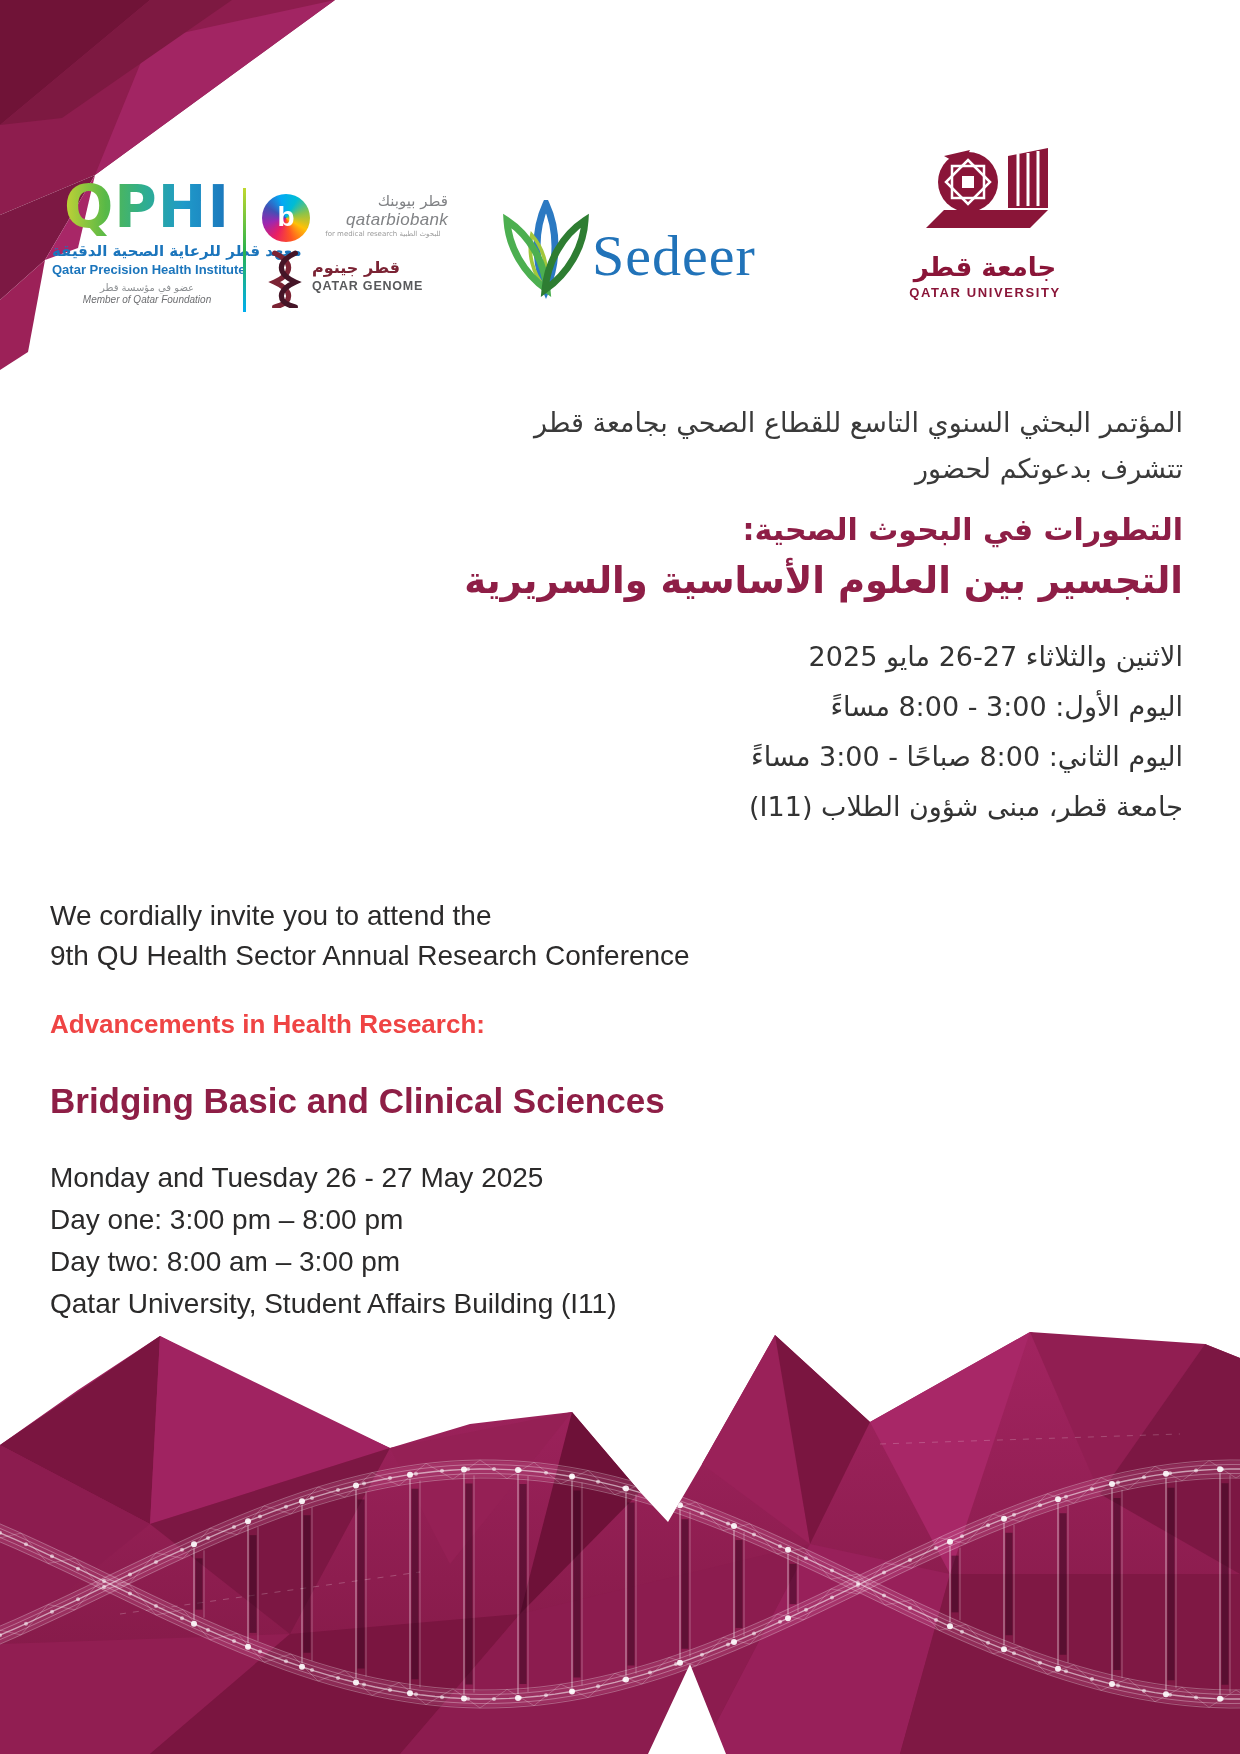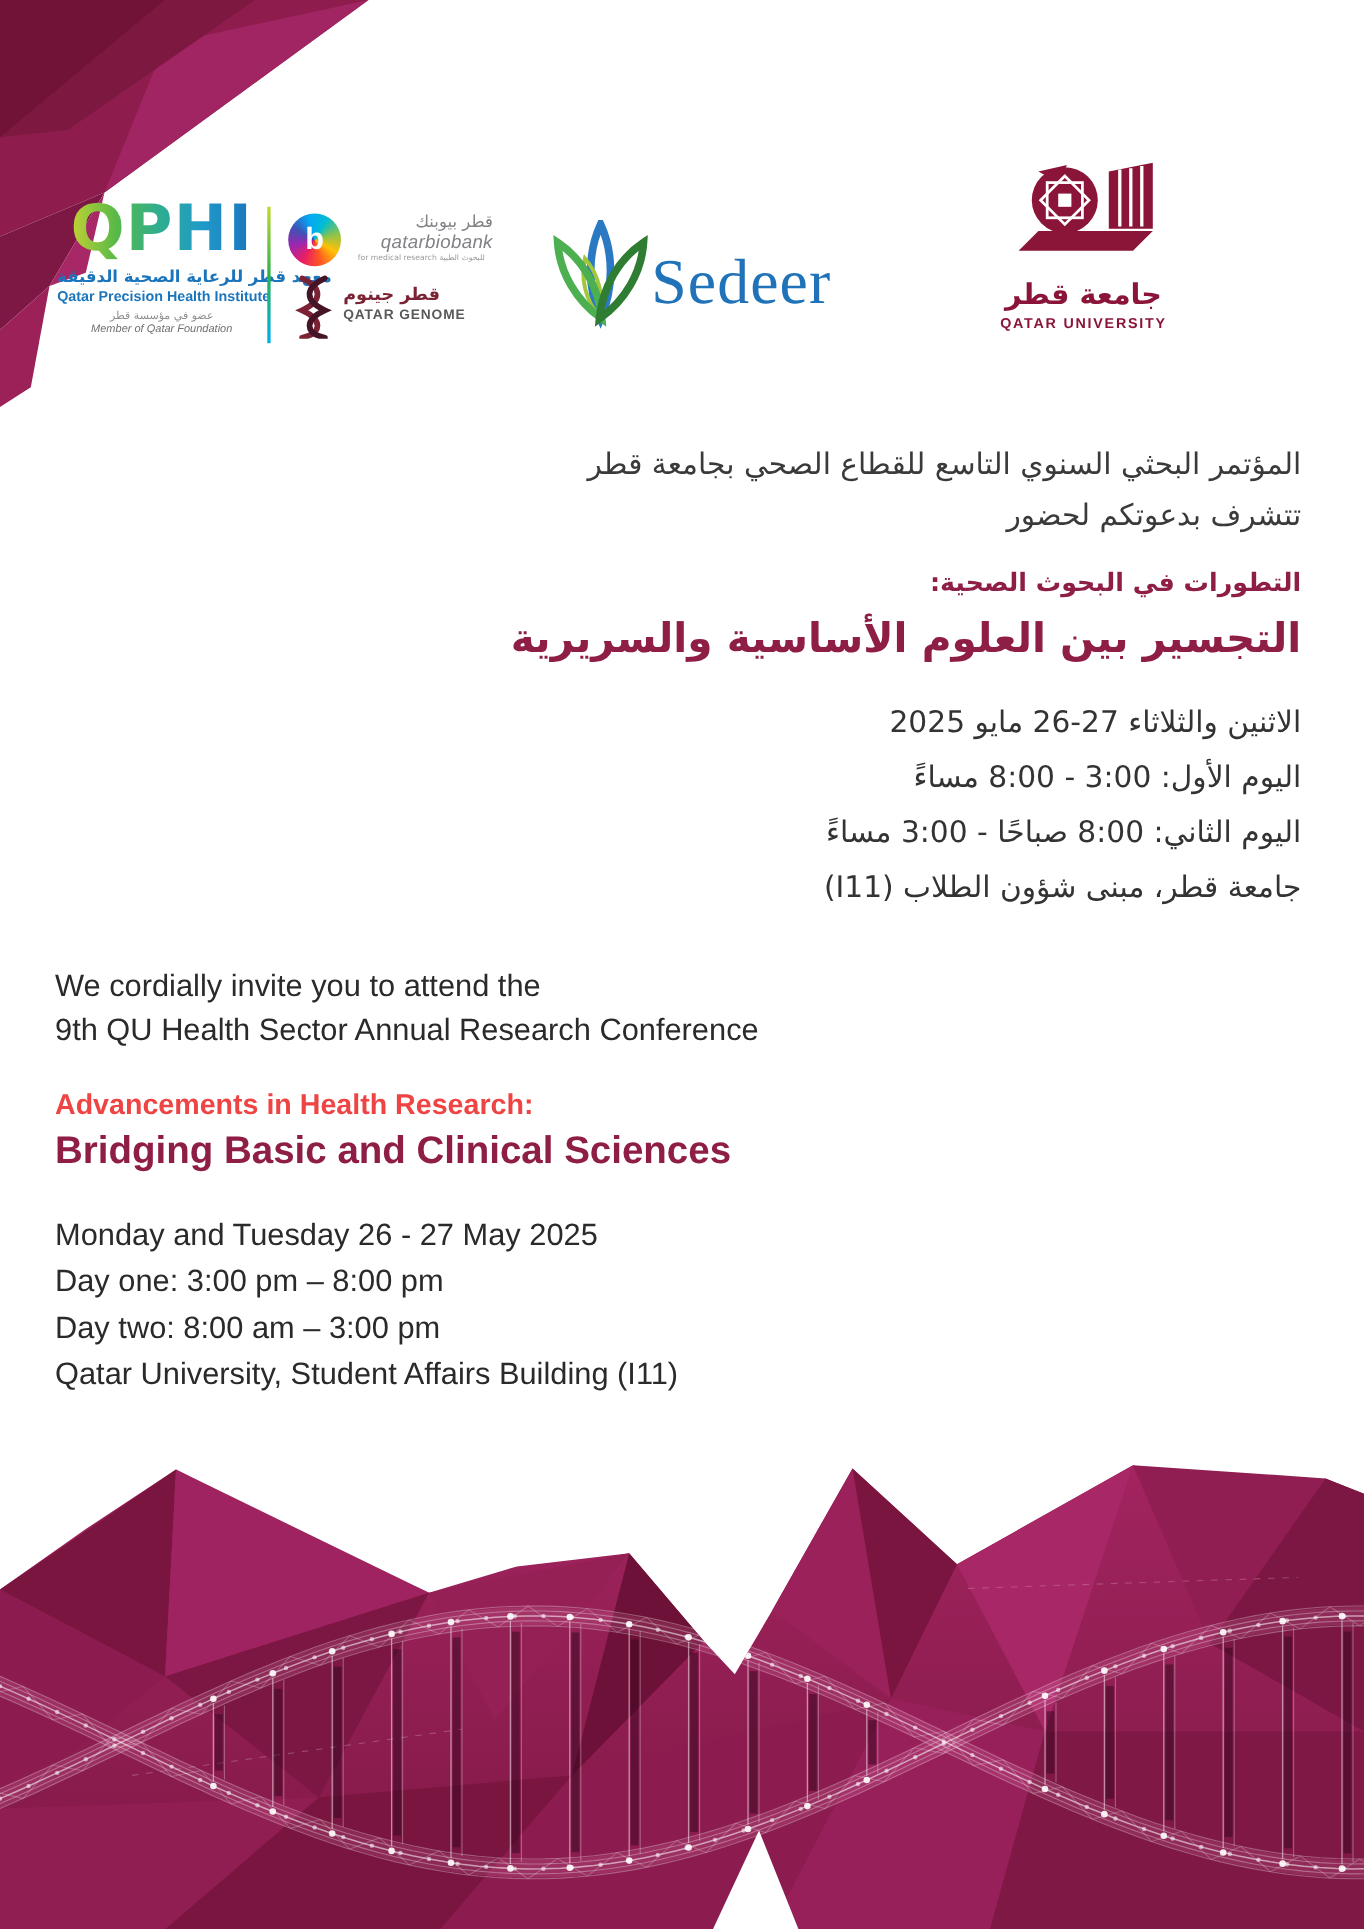--- a/index.html
+++ b/index.html
@@ -39,29 +39,29 @@
   .qg-text{left:312px;top:258px;width:140px;}
   .qg-ar{font-family:"DejaVu Sans",sans-serif;font-weight:bold;font-size:16px;color:#7b2334;letter-spacing:2px;}
   .qg-en{font-weight:bold;font-size:12.5px;color:#58595b;letter-spacing:.8px;margin-top:2px;}
   .sedeer-name{left:592px;top:222px;font-family:"Liberation Serif",serif;font-size:58px;color:#2173b9;letter-spacing:1px;}
   .qu-block{left:900px;top:148px;width:170px;text-align:center;}
   .qu-ar{font-family:"DejaVu Sans",sans-serif;font-weight:bold;font-size:26px;color:#8A1538;margin-top:4px;}
   .qu-en{font-weight:bold;font-size:13px;color:#8A1538;letter-spacing:1.6px;margin-top:3px;}
   
   .ar-block{right:57px;top:400px;width:720px;text-align:right;direction:rtl;font-family:"DejaVu Sans",sans-serif;}
   .ar-invite{font-size:27px;color:#3a3a3a;line-height:46px;}
-  .ar-title1{font-size:23px;font-weight:bold;color:#8E1E46;margin-top:16px;line-height:44px;}
+  .ar-title1{font-size:30px;font-weight:bold;color:#8E1E46;margin-top:16px;line-height:44px;}
   .ar-title2{font-size:37px;font-weight:bold;color:#8E1E46;line-height:58px;}
   .ar-date{font-size:27px;color:#333333;line-height:50px;}
   .ar-dates{margin-top:22px;}
   
-  .en-block{left:50px;top:876px;width:800px;color:#2b2a2a;}
+  .en-block{left:50px;top:896px;width:800px;color:#2b2a2a;}
   .en-invite{font-size:28px;line-height:40px;}
   .en-title1{font-size:26px;font-weight:bold;color:#ef4444;margin-top:30px;line-height:36px;}
-  .en-title2{font-size:35px;font-weight:bold;color:#8E1E46;line-height:48px;}
+  .en-title2{font-size:35px;font-weight:bold;color:#8E1E46;line-height:48px;margin-top:35px;}
   .en-dates{margin-top:32px;}
   .en-date{font-size:28px;line-height:42px;}
   
   .deco-topleft{left:0;top:0;}
   .deco-band{left:0;bottom:0;}
 </style>
 </head>
 <body>
 
 <div class="page">

